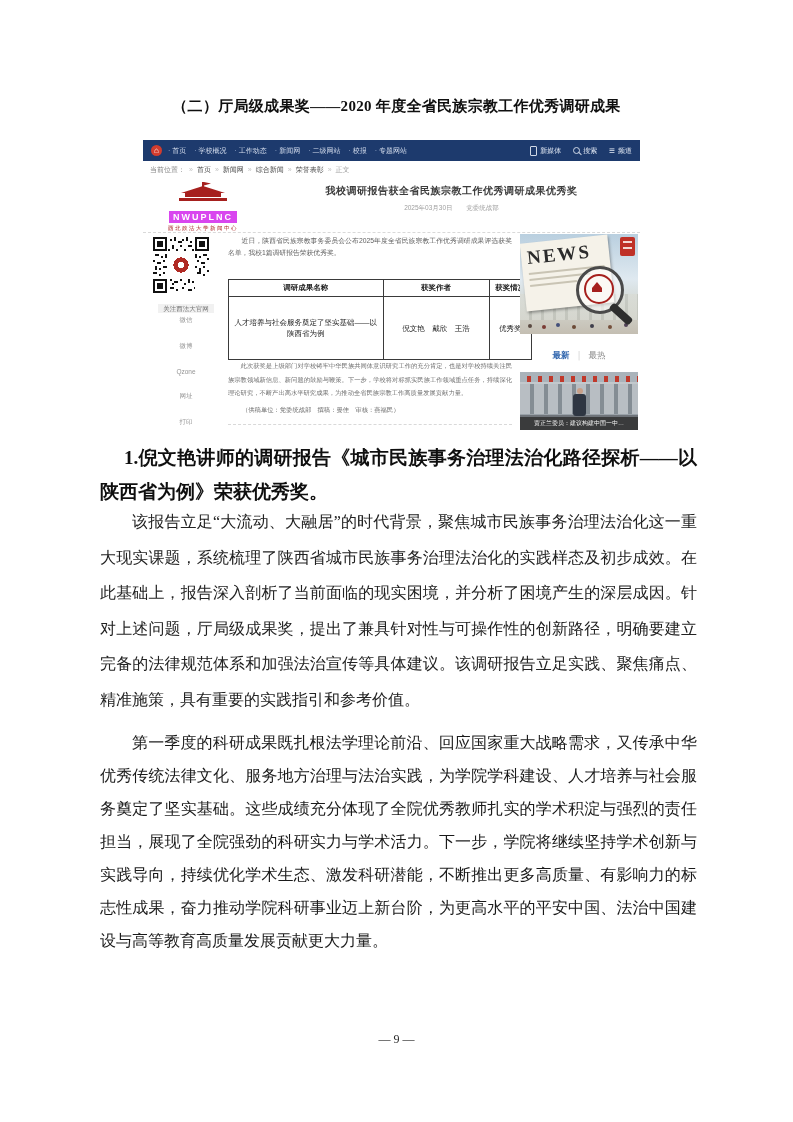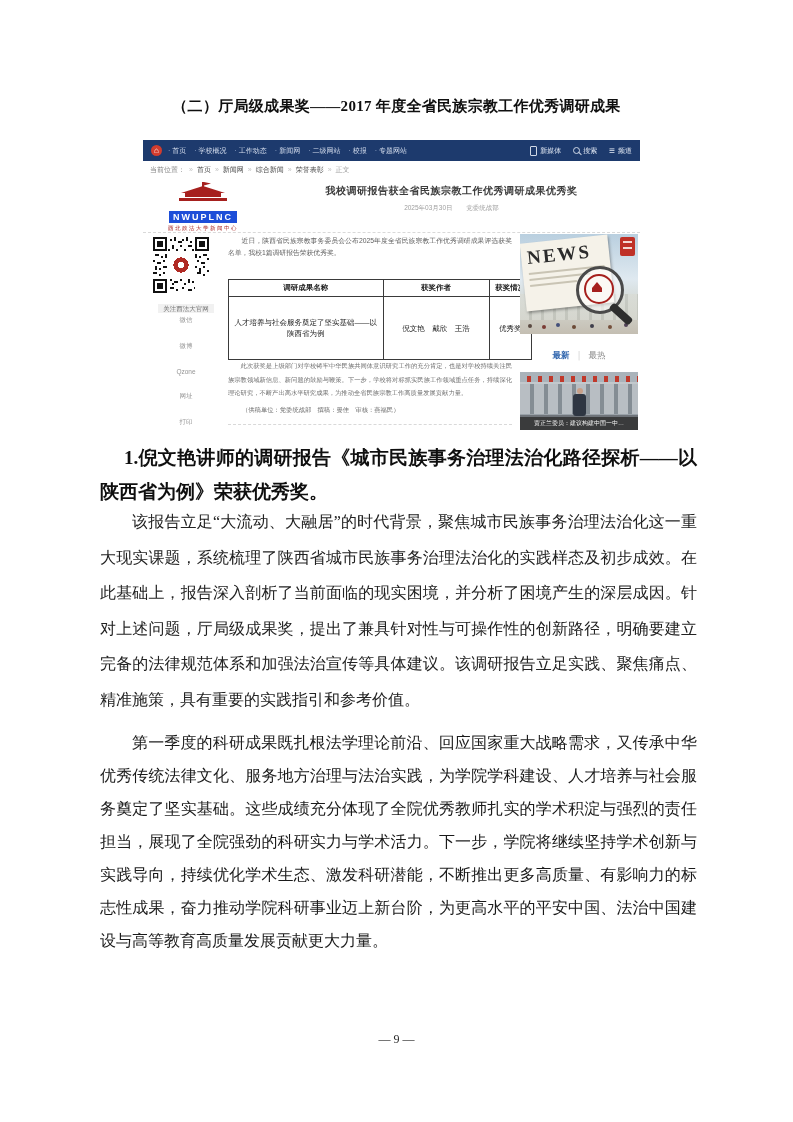--- a/index.html
+++ b/index.html
@@ -24,21 +24,21 @@
   .ic-mag{width:5px;height:5px;border:1px solid #cfd8e6;border-radius:50%;display:inline-block;position:relative;}
   .ic-mag::after{content:"";position:absolute;width:4px;height:1px;background:#cfd8e6;
         right:-3px;bottom:-1px;transform:rotate(45deg);}
   .ic-menu{font-size:10px;color:#e2e9f4;line-height:10px;}
   .crumbs{position:absolute;left:7px;top:25px;font-size:7px;color:#888;display:flex;gap:4px;align-items:center;}
   .bc-pre::after,.bc-link::after{content:"»";color:#c2c2c2;margin-left:4px;}
   .bc-link{color:#4a4a4a;cursor:pointer;}
   .bc-cur{color:#9a9a9a;}
   
   .logo{position:absolute;left:8px;top:42px;width:104px;text-align:center;}
-  .logo-acronym{display:inline-block;background:#1d4ed8;color:#fff;font-weight:bold;font-size:9px;
+  .logo-acronym{display:inline-block;background:#d946ef;color:#fff;font-weight:bold;font-size:9px;
         letter-spacing:2px;padding:1px 4px;margin-top:1px;}
   .logo-sub{font-size:5.5px;color:#a6201e;letter-spacing:1.5px;margin-top:1px;}
   .mast{position:absolute;left:120px;top:44px;width:377px;text-align:center;}
   .art-title{font-size:10px;font-weight:bold;color:#3c3c3c;letter-spacing:.5px;}
   .art-meta{margin-top:6px;font-size:6.5px;color:#a0a0a0;}
   .art-meta span{margin:0 6px;}
   .divider{position:absolute;left:0;top:92px;width:497px;border-top:1px dashed #d9d9d9;}
   
   .qr{position:absolute;left:10px;top:97px;width:56px;height:56px;}
   .qr-caption{position:absolute;left:0px;top:157px;width:86px;text-align:center;}
@@ -101,21 +101,21 @@
         text-indent:32px;text-align:justify;color:#222;font-style:normal;}
   .p-song{position:absolute;left:100px;top:726px;width:597px;font-size:16px;line-height:33px;
         text-indent:32px;text-align:justify;color:#1a1a1a;font-family:"Liberation Sans",sans-serif;}
   .page-num{position:absolute;left:0;right:0;top:1032px;text-align:center;font-size:12px;color:#2a2a2a;}
 </style>
 </head>
 <body>
 
 <div class="page">
 
-  <div class="doc-heading">（二）厅局级成果奖——2017 年度全省民族宗教工作优秀调研成果</div>
+  <div class="doc-heading">（二）厅局级成果奖——2020 年度全省民族宗教工作优秀调研成果</div>
 
   <div class="shot">
 
     <div class="navbar">
       <div class="home-ic">⌂</div>
       <div class="nav-items">
         <span class="nav-item">首页</span>
         <span class="nav-item">学校概况</span>
         <span class="nav-item">工作动态</span>
         <span class="nav-item">新闻网</span>

